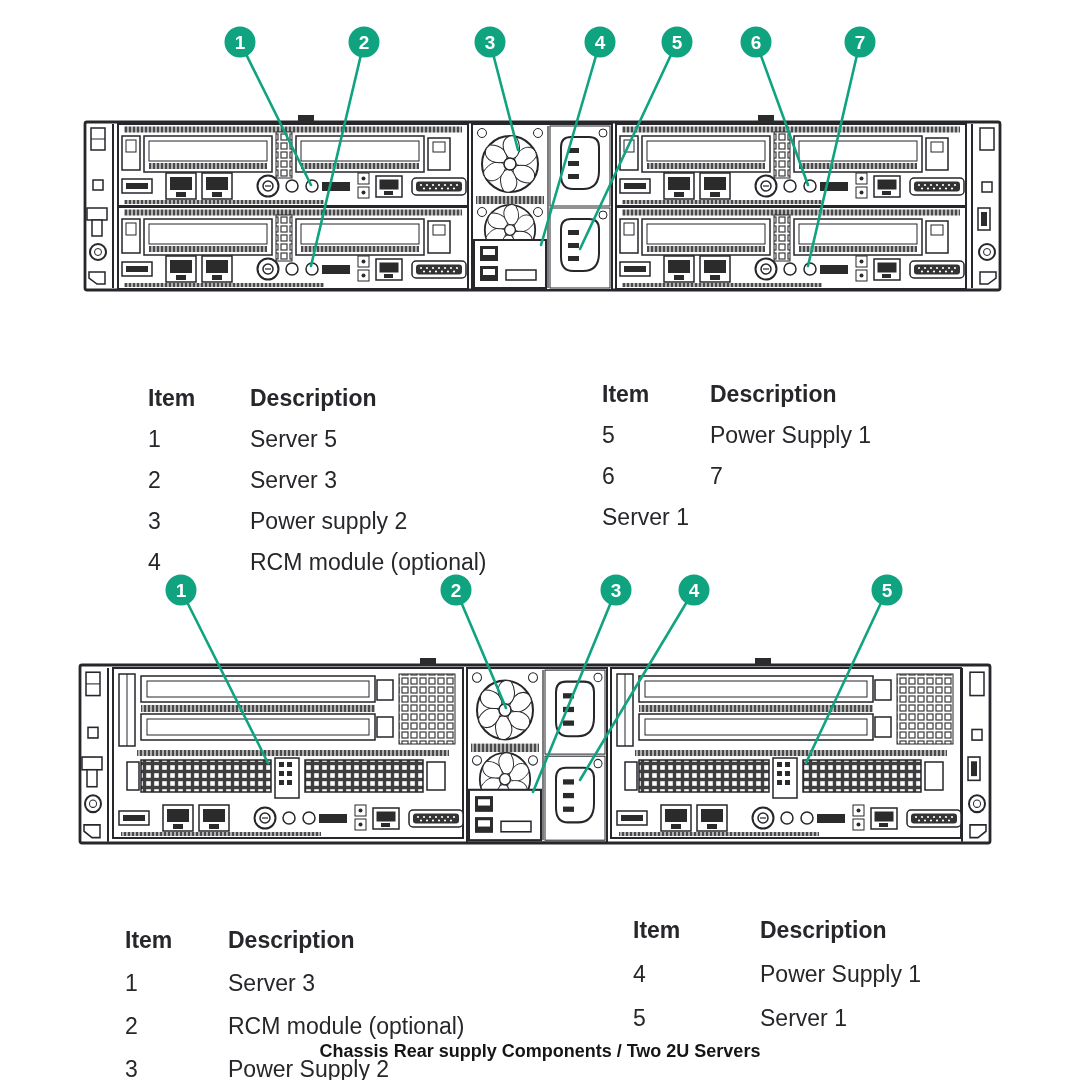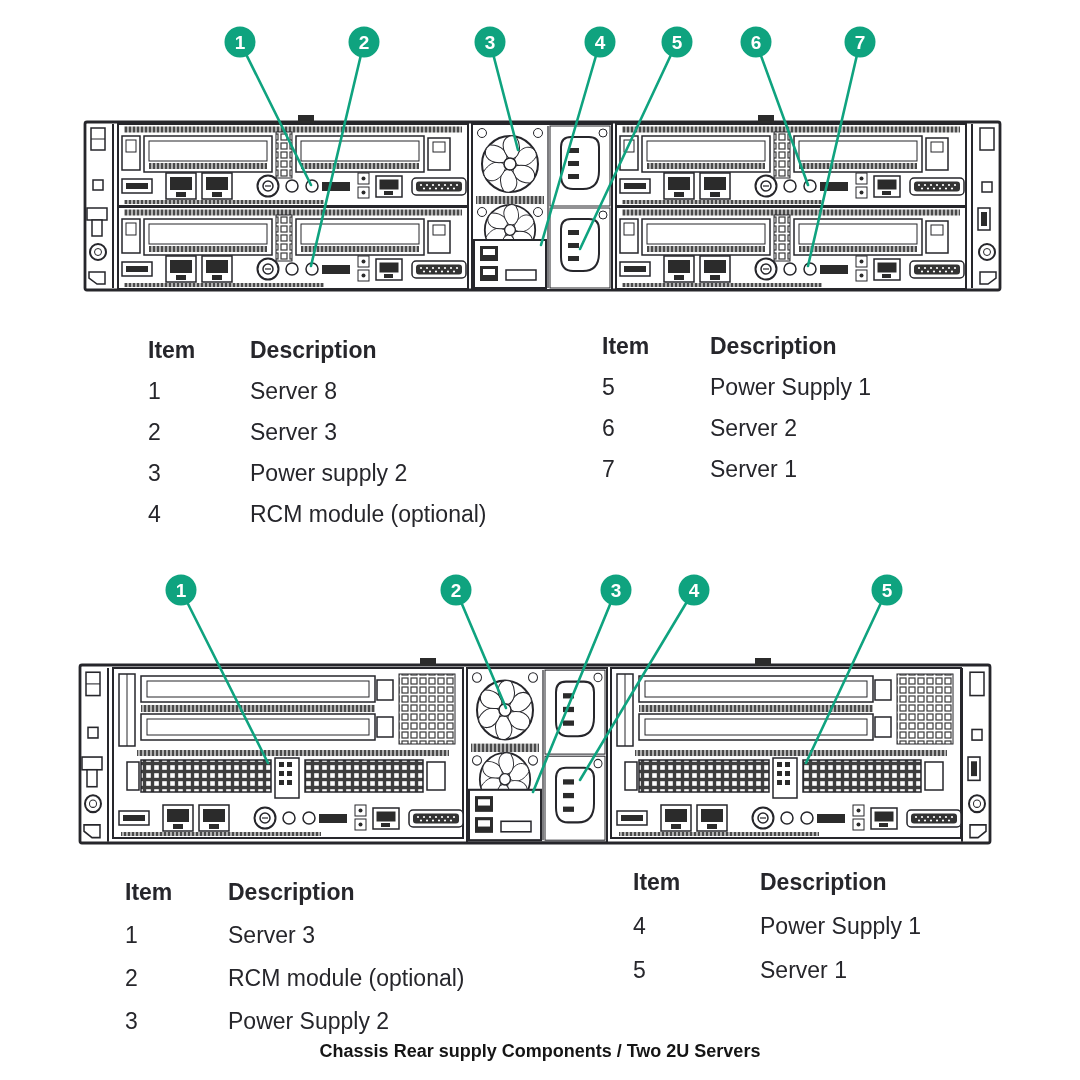--- a/index.html
+++ b/index.html
@@ -10,21 +10,21 @@
   svg .s1{stroke-width:1;}
   svg .s15{stroke-width:1.5;}
   svg .s2{stroke-width:2;}
   svg .s3{stroke-width:2.8;}
   svg .dk{fill:#2b2b2b;stroke:none;}
   svg .leader{stroke:var(--accent,#0fa37f);stroke-width:2.6;fill:none;stroke-linecap:round;}
   svg .callout-dot{fill:var(--accent,#0fa37f);}
   svg .co{font:bold 19px "Liberation Sans",sans-serif;fill:#ffffff;text-anchor:middle;}
   .tbl{position:absolute;display:grid;grid-template-columns:var(--c1) auto;
        line-height:var(--lh);font-size:23px;white-space:nowrap;}
-  .tbl .hd{font-weight:700;}
+  .tbl .hd{font-weight:700;margin-top:48px;}
   .caption{position:absolute;left:0;width:100%;top:1041px;text-align:center;
            font-size:18px;font-weight:700;color:#151515;}
 </style>
 </head>
 <body>
 
 <div class="page">
 
 <svg class="art" width="1080" height="1080" viewBox="0 0 1080 1080">
   <defs>
@@ -300,36 +300,35 @@
       <circle class="callout-dot" cx="887" cy="590" r="15.5"></circle>
       <text class="co" x="887" y="596.5">5</text>
     </g>
   </g>
 </svg>
 
 <div class="tbl" style="left:148px;top:330px;--c1:102px;--lh:41px;">
   <span class="hd">Item</span>
   <span class="hd">Description</span>
   <span>1</span>
-  <span>Server 8</span>
+  <span>Server 5</span>
   <span>2</span>
   <span>Server 3</span>
   <span>3</span>
   <span>Power supply 2</span>
   <span>4</span>
   <span>RCM module (optional)</span>
 </div>
 
 <div class="tbl" style="left:602px;top:326px;--c1:108px;--lh:41px;">
   <span class="hd">Item</span>
   <span class="hd">Description</span>
   <span>5</span>
   <span>Power Supply 1</span>
   <span>6</span>
-  <span>Server 2</span>
   <span>7</span>
   <span>Server 1</span>
 </div>
 
 <div class="tbl" style="left:125px;top:871px;--c1:103px;--lh:43px;">
   <span class="hd">Item</span>
   <span class="hd">Description</span>
   <span>1</span>
   <span>Server 3</span>
   <span>2</span>

